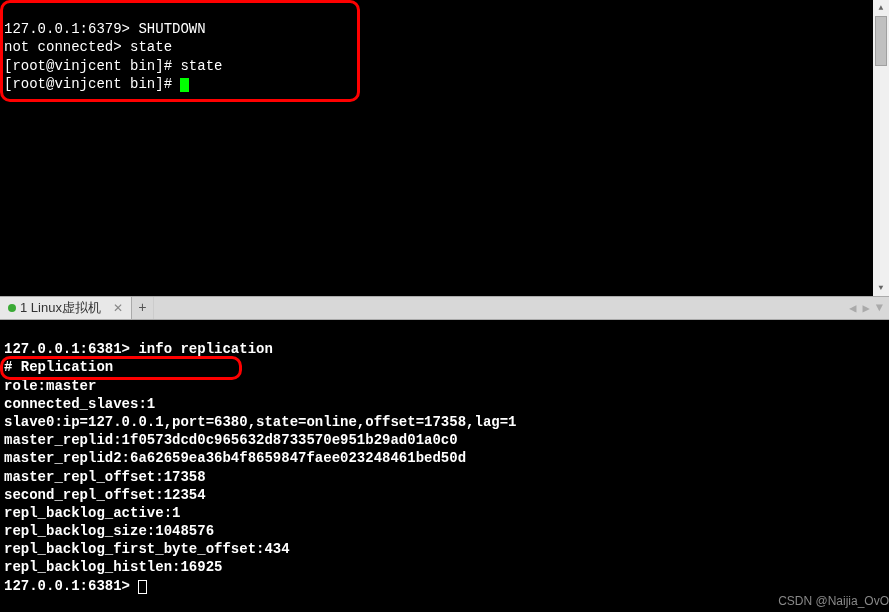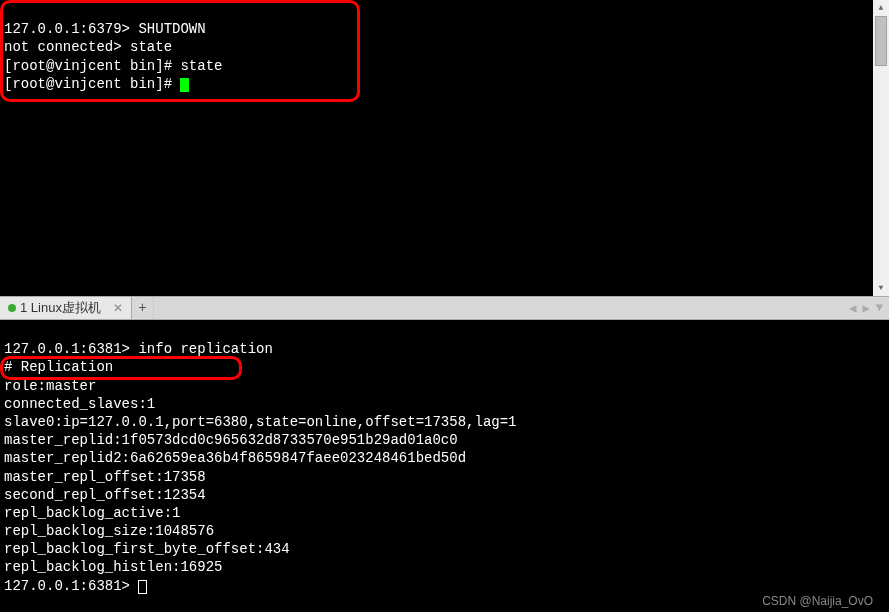--- a/index.html
+++ b/index.html
@@ -88,20 +88,21 @@
       align-items: center;
     }
     .tab-nav-btn {
       color: #aaa;
       font-size: 12px;
       padding: 0 2px;
     }
     .bottom-terminal {
       height: 290px;
       position: relative;
+      font-weight: bold;
     }
     .red-box-bottom {
       position: absolute;
       top: 36px;
       left: 0;
       width: 242px;
       height: 24px;
       border: 3px solid #ff0000;
       border-radius: 10px;
       pointer-events: none;
@@ -144,21 +145,21 @@
     .cursor-white {
       display: inline-block;
       width: 9px;
       height: 14px;
       border: 1px solid #fff;
       vertical-align: text-bottom;
     }
     .watermark {
       position: absolute;
       bottom: 4px;
-      right: 16px;
+      right: 0;
       color: #888;
       font-size: 12px;
       font-family: sans-serif;
     }
   </style>
 </head>
 <body>
 
 <div class="terminal top-terminal">
 <span>127.0.0.1:6379&gt;</span><span> SHUTDOWN</span>

